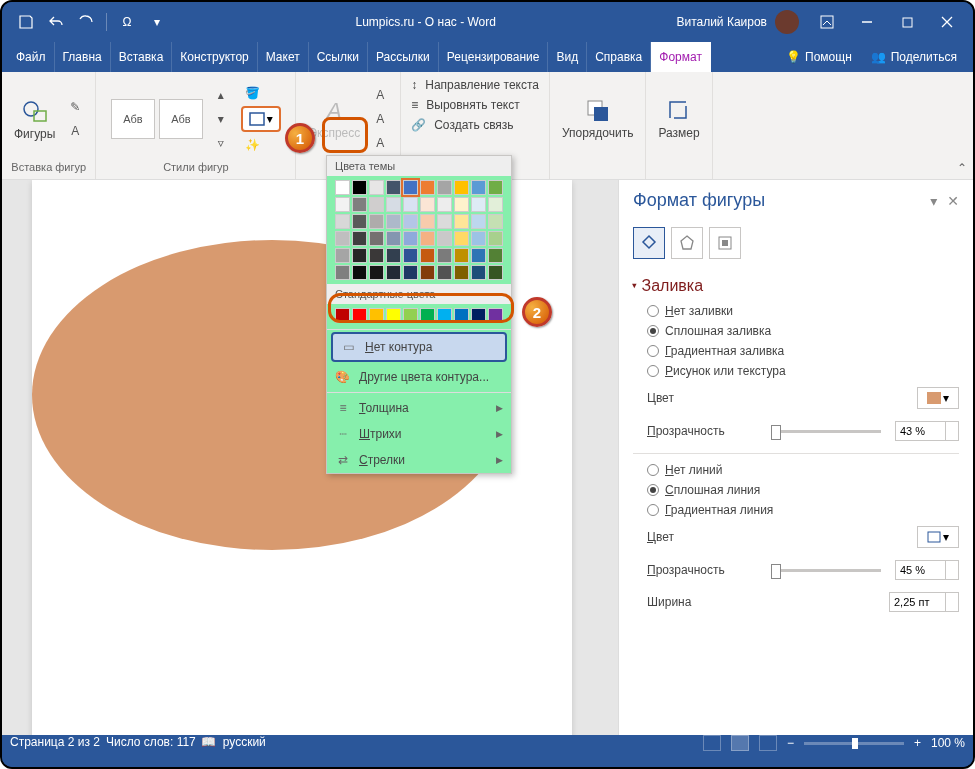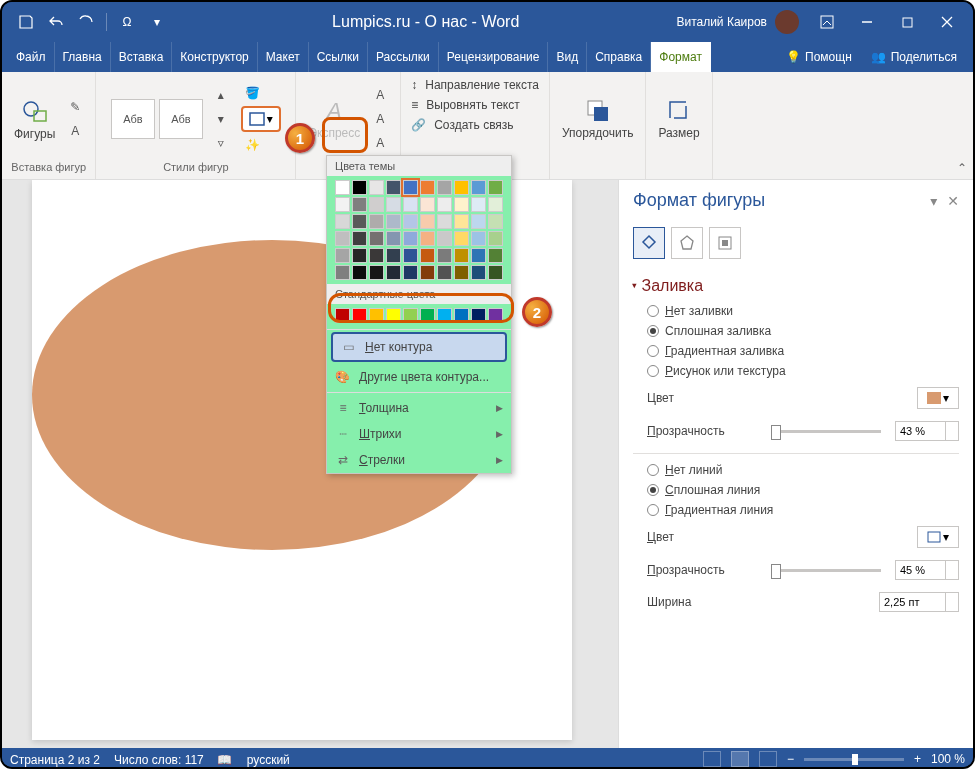--- a/index.html
+++ b/index.html
@@ -3,28 +3,28 @@
 <meta charset="utf-8">
 <style>
 *{box-sizing:border-box;margin:0;padding:0;font-family:"Segoe UI",Tahoma,sans-serif;font-size:12px;user-select:none}
 body{background:#fff;width:975px;height:769px;overflow:hidden;position:relative}
 .window{border:2px solid #000;border-radius:12px;width:975px;height:769px;background:#2b579a;display:flex;flex-direction:column;overflow:hidden}
 .titlebar{height:40px;background:#2b579a;display:flex;align-items:center;color:#fff;padding:0 6px}
 .qat{display:flex;align-items:center;gap:2px;padding:0 4px}
 .qat-btn{width:28px;height:28px;display:flex;align-items:center;justify-content:center;color:#fff}
 .qat-btn svg{width:16px;height:16px;fill:currentColor}
 .qat-sep{width:1px;height:18px;background:rgba(255,255,255,.3);margin:0 4px}
-.title-text{flex:1;text-align:center;color:#fff;font-size:16px}
+.title-text{flex:1;text-align:center;color:#fff;font-size:12px}
 .user-area{display:flex;align-items:center;gap:8px;color:#fff}
 .avatar{width:24px;height:24px;border-radius:50%;background:#6b3a2e}
 .win-btns{display:flex;align-items:center;margin-left:8px}
 .win-btn{width:40px;height:32px;display:flex;align-items:center;justify-content:center;color:#fff}
 .tabs{height:30px;background:#2b579a;display:flex;align-items:stretch;padding:0 6px;color:#fff}
 .tab{padding:0 8px;display:flex;align-items:center;font-size:12px;border-right:1px solid rgba(255,255,255,.15)}
-.tab.active{background:#fff;color:#4d7c0f}
+.tab.active{background:#fff;color:#a21caf}
 .tabs-right{margin-left:auto;display:flex}
 .tab-r{padding:0 10px;display:flex;align-items:center;gap:4px}
 .ribbon{height:108px;background:#f3f2f1;border-bottom:1px solid #ddd;display:flex;position:relative}
 .rgroup{border-right:1px solid #e1dfdd;padding:4px 8px;display:flex;flex-direction:column;align-items:center;justify-content:space-between}
 .rgroup-body{display:flex;align-items:center;gap:4px;flex:1}
 .rgroup-label{font-size:11px;color:#666;padding-bottom:2px}
 .big-btn{display:flex;flex-direction:column;align-items:center;gap:2px;padding:4px;color:#444}
 .style-box{width:44px;height:40px;border:1px solid #c8c6c4;background:#fff;display:flex;align-items:center;justify-content:center;font-size:11px;color:#555}
 .small-btn{width:24px;height:22px;display:flex;align-items:center;justify-content:center;color:#555}
 .outline-btn{width:40px;height:26px;border:2px solid #e07030;border-radius:4px;display:flex;align-items:center;justify-content:center;gap:2px;background:#fff}
@@ -47,21 +47,21 @@
 .radio{width:12px;height:12px;border:1px solid #888;border-radius:50%;position:relative}
 .radio.on::after{content:"";position:absolute;inset:2px;background:#444;border-radius:50%}
 .field-row{display:flex;align-items:center;padding:6px 0 6px 14px;gap:8px}
 .field-lbl{flex:1;color:#444}
 .color-btn{width:42px;height:22px;border:1px solid #c8c6c4;display:flex;align-items:center;justify-content:center;gap:2px}
 .slider{flex:1;height:3px;background:#c8c6c4;position:relative;margin:0 6px}
 .slider::after{content:"";position:absolute;top:-5px;width:8px;height:13px;background:#fff;border:1px solid #888}
 .spin{width:64px;height:20px;border:1px solid #c8c6c4;display:flex;align-items:center;padding:0 14px 0 4px;position:relative;font-size:11px}
 .spin::after{content:"";position:absolute;right:0;top:0;bottom:0;width:12px;border-left:1px solid #c8c6c4}
 .divider{height:1px;background:#e1dfdd;margin:6px 0}
-.statusbar{height:19px;background:#2b579a;display:flex;align-items:flex-end;padding:0 8px;color:#fff;font-size:11px;gap:14px}
+.statusbar{height:32px;background:#2b579a;display:flex;align-items:flex-start;padding:0 8px;color:#fff;font-size:11px;gap:6px}
 .status-right{margin-left:auto;display:flex;align-items:center;gap:10px}
 .zoom-track{width:100px;height:3px;background:rgba(255,255,255,.3);position:relative}
 .zoom-track::after{content:"";position:absolute;left:48%;top:-4px;width:6px;height:11px;background:#fff}
 .vbtn{width:18px;height:16px;border:1px solid rgba(255,255,255,.3)}
 
 
 .dropdown{position:absolute;left:326px;top:155px;width:186px;background:#86efac;border:1px solid #c8c6c4;box-shadow:2px 2px 6px rgba(0,0,0,.25);z-index:50}
 .dd-title{padding:4px 8px;font-size:11px;color:#555;background:#eee}
 .swatch-grid{display:grid;grid-template-columns:repeat(10,15px);gap:2px;padding:4px 8px}
 .sw{width:15px;height:15px;border:1px solid #ccc}
@@ -326,21 +326,21 @@
                 <rect x="1" y="1" width="12" height="10" fill="none" stroke="#2b579a"></rect>
               </svg>▾</div>
         </div>
         <div class="field-row">
           <div class="field-lbl"><span class="underline">П</span>розрачность</div>
           <div class="slider"></div>
           <div class="spin">45 %</div>
         </div>
         <div class="field-row">
           <div class="field-lbl">Ширина</div>
-          <div class="spin" style="width:80px">2,25 пт</div>
+          <div class="spin" style="width:70px">2,25 пт</div>
         </div>
       </div>
     </div>
   </div>
 
   <div class="statusbar">
     <span>Страница 2 из 2</span>
     <span>Число слов: 117</span>
     <span>📖</span>
     <span>русский</span>

